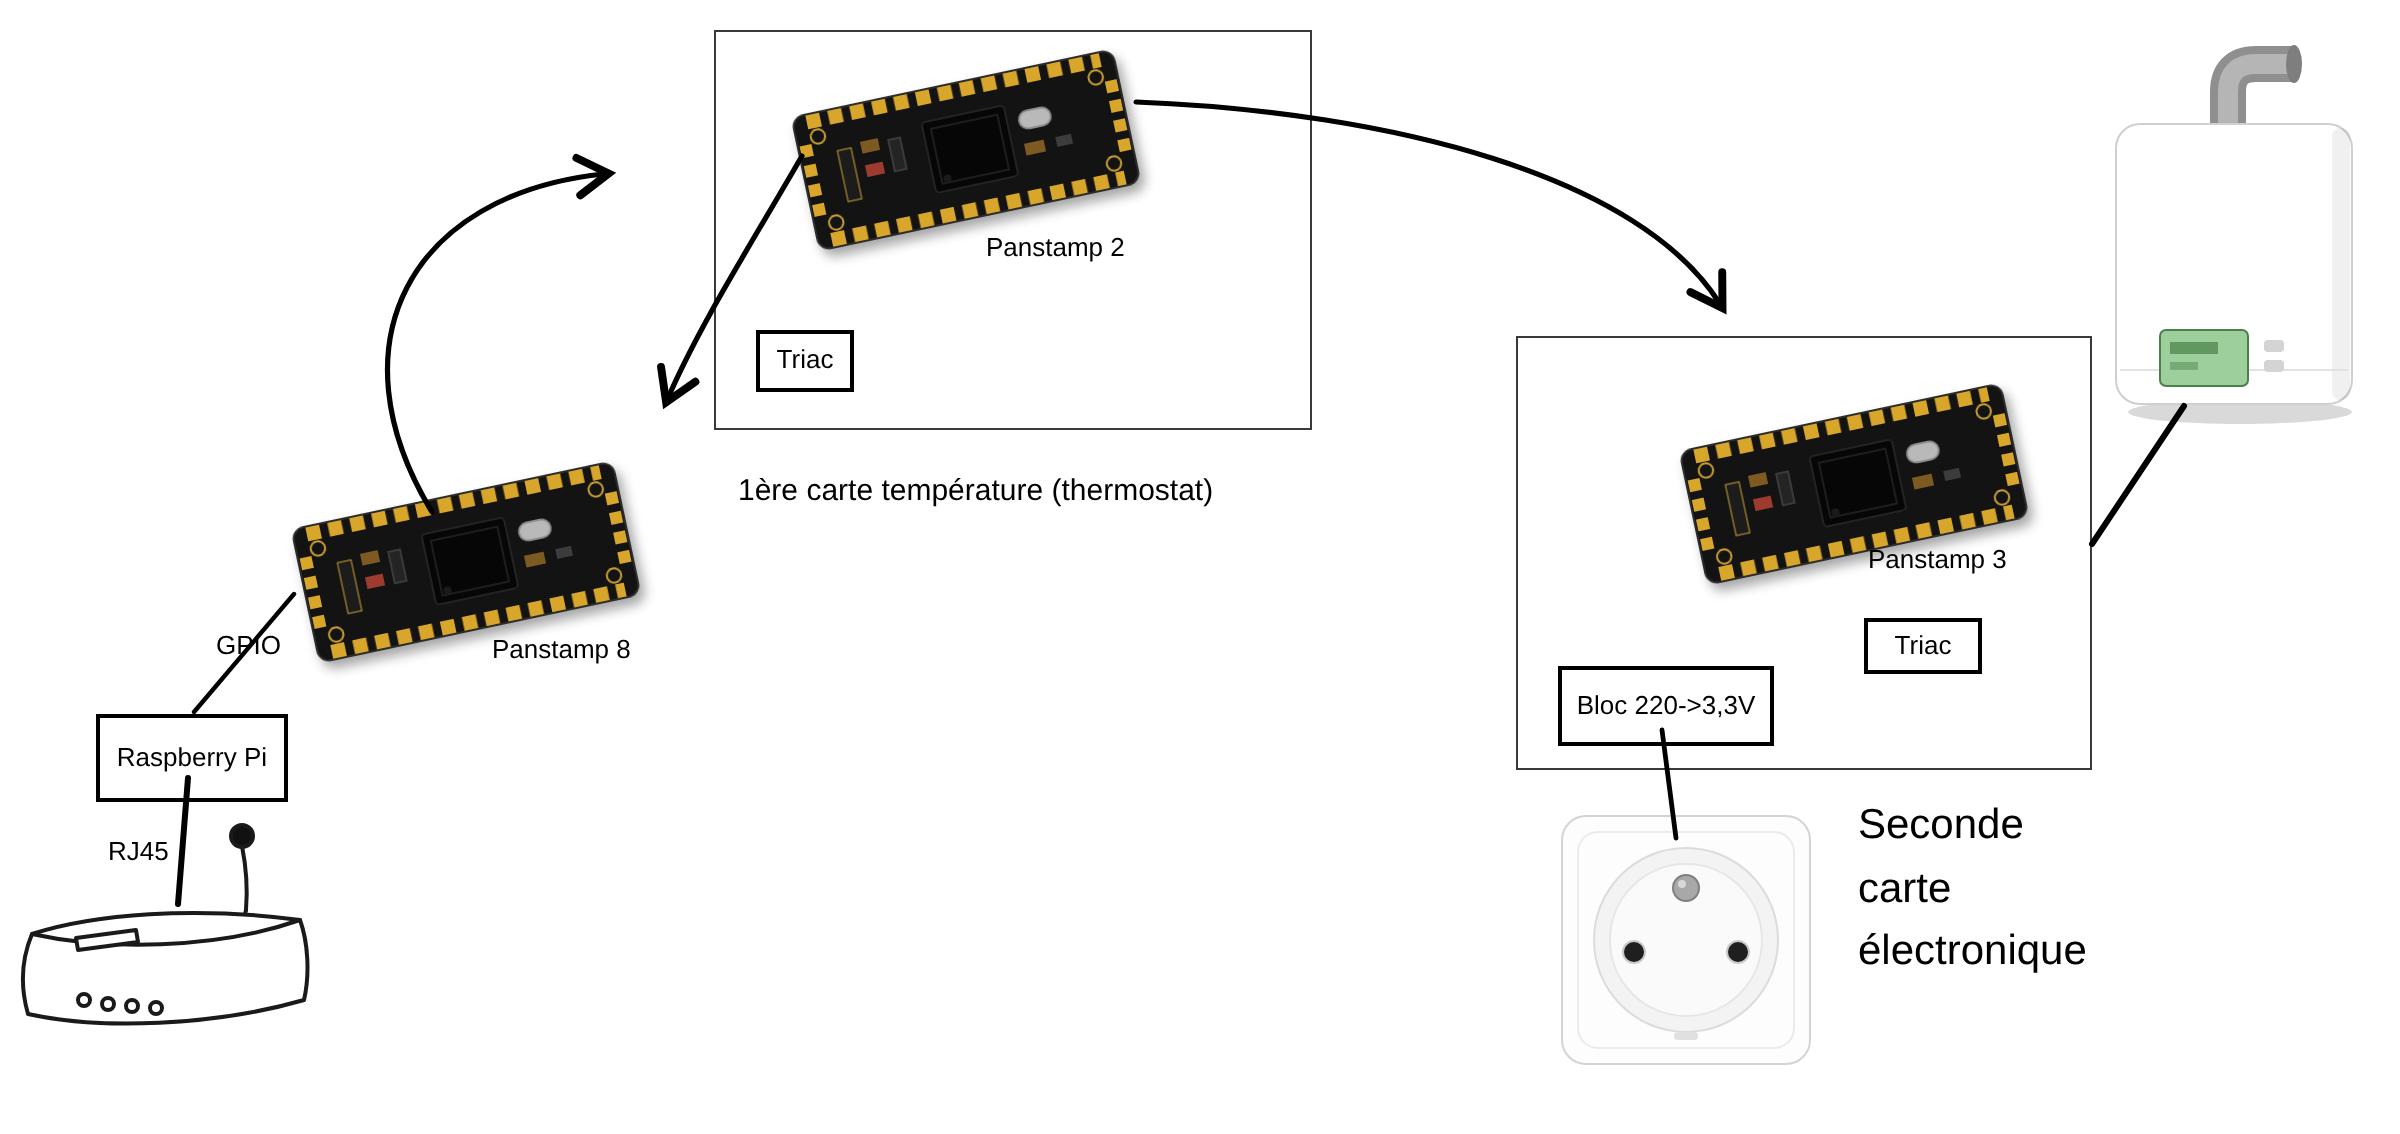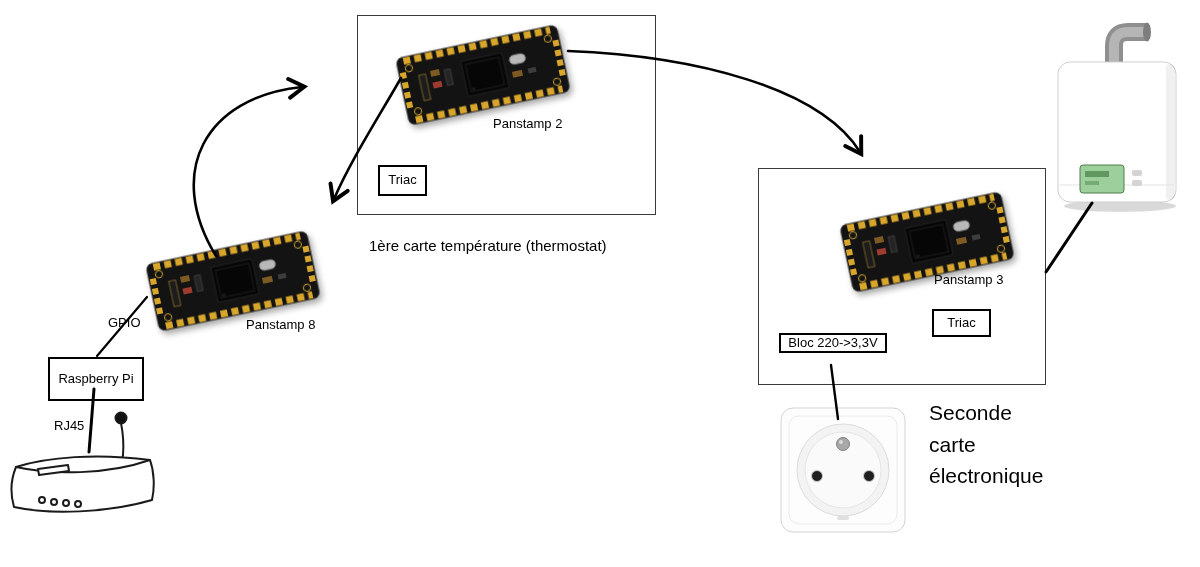--- a/index.html
+++ b/index.html
@@ -93,21 +93,21 @@
   <svg class="board" style="left:842px; top:199px;" width="170" height="86" viewBox="0 0 170 86">
     <use href="#pcb"></use>
   </svg>
 
   <div class="plain-label" style="left:934px; top:272px;">Panstamp 3</div>
 
   <div class="label-box" style="left:932px; top:309px; width:59px; height:28px;align-items:center;">
     <span>Triac</span>
   </div>
 
-  <div class="label-box" style="left:779px; top:333px; width:108px; height:20px;">
+  <div class="label-box" style="left:779px; top:333px; width:108px; height:40px;">
     <span>Bloc 220-&gt;3,3V</span>
   </div>
 
   <div class="caption" style="left:929px; top:397px; width:120px; white-space:normal; line-height:1.5; font-size:21px;">Seconde carte électronique</div>
 
   <svg class="art" style="left:777px; top:404px;" width="132" height="132" viewBox="0 0 132 132">
     <rect x="4" y="4" width="124" height="124" rx="12" fill="#fdfdfd" stroke="#d4d4d4"></rect>
     <rect x="12" y="12" width="108" height="108" rx="10" fill="none" stroke="#ebebeb"></rect>
     <circle cx="66" cy="66" r="46" fill="#f3f3f3" stroke="#dcdcdc"></circle>
     <circle cx="66" cy="66" r="38" fill="#fafafa" stroke="#e6e6e6"></circle>

